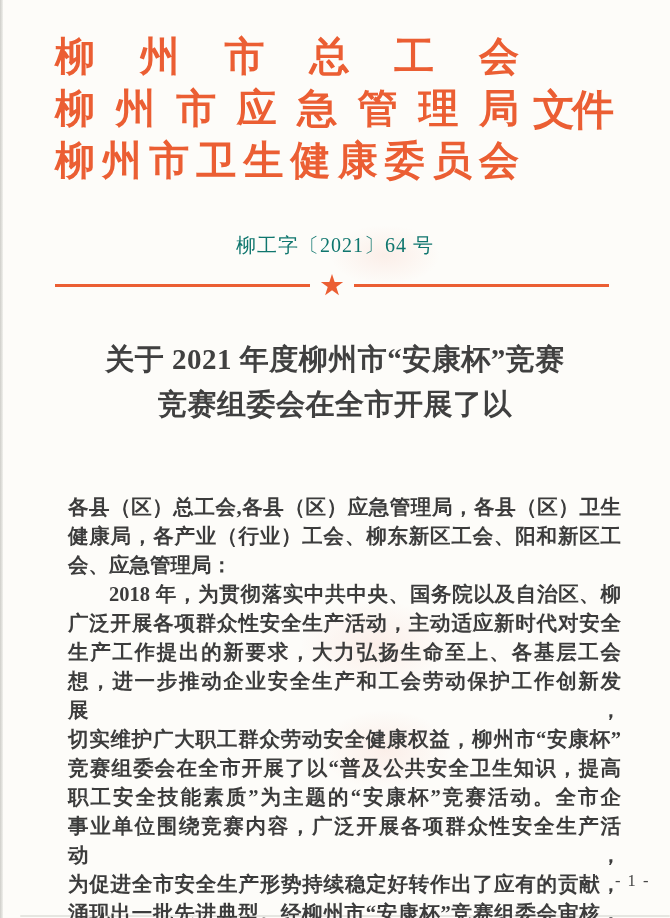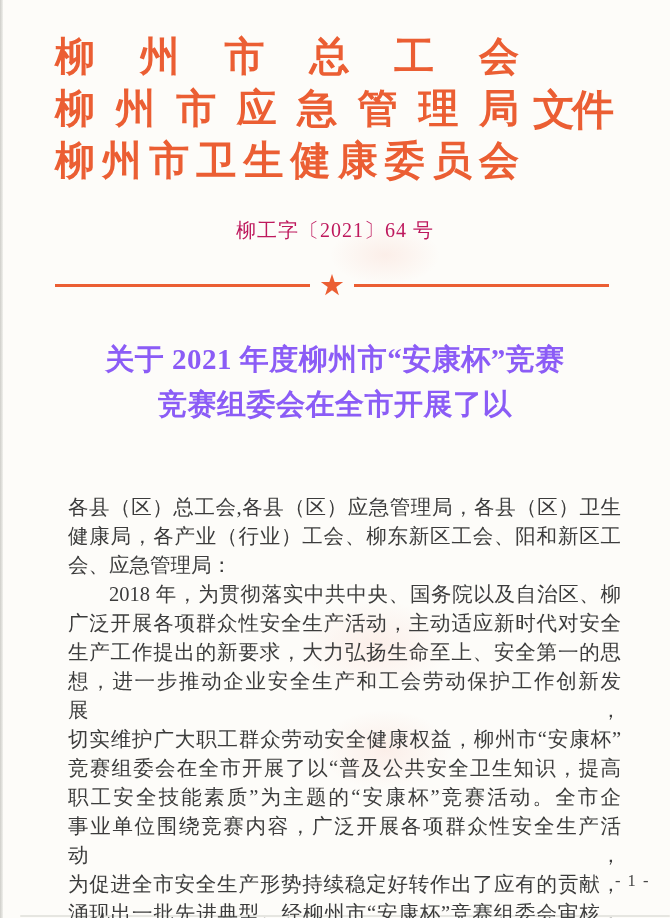--- a/index.html
+++ b/index.html
@@ -48,51 +48,51 @@
   .doc-type {
     position: absolute; left: 533px; top: 89px;
     font-size: 42px; font-weight: bold; line-height: 42px;
     letter-spacing: -3px;
     color: var(--accent);
     white-space: nowrap;
     text-align: right;
   }
 
   .doc-number {
-    position: absolute; top: 218px; left: 0; width: 100%;
+    position: absolute; top: 233px; left: 0; width: 100%;
     text-align: center;
     font-size: 20px; line-height: 24px; letter-spacing: 1px;
-    color: #be185d;
+    color: #0f766e;
   }
 
   .star-rule {
     position: absolute; top: 271px; left: 55px; right: 61px; height: 28px;
     display: flex; align-items: center;
   }
   .rule-seg { flex: 1; height: 3px; background: var(--accent); }
   .star-glyph {
     font-size: 29px; line-height: 28px; margin: 0 9px;
     color: var(--accent);
     font-family: "DejaVu Sans", sans-serif;
   }
 
   .doc-title {
     position: absolute; top: 337px; left: 0; width: 100%;
     text-align: center;
     font-size: 29px; font-weight: bold; line-height: 45px;
     letter-spacing: 0.5px;
-    color: #8b5cf6;
+    color: #404040;
   }
 
   .body-text {
     position: absolute; top: 493px; left: 68px; width: 553px;
     font-size: 20.5px; line-height: 29px;
     color: #3c3c3c;
   }
-  .b-line { text-align: justify; text-align-last: justify; }
+  .b-line { text-align: justify; text-align-last: justify; font-weight: bold; }
   .b-line.left { text-align-last: left; }
   .b-line.indent { text-indent: 41px; }
 
   .page-number {
     position: absolute; top: 871px; right: 20px;
     font-size: 16.5px; letter-spacing: 1.5px;
     color: #474747;
     white-space: pre;
   }
 </style>
@@ -153,21 +153,21 @@
     <div>关于 2021 年度柳州市“安康杯”竞赛</div>
     <div>竞赛组委会在全市开展了以</div>
   </div>
 
   <div class="body-text">
     <div class="b-line">各县（区）总工会,各县（区）应急管理局，各县（区）卫生</div>
     <div class="b-line">健康局，各产业（行业）工会、柳东新区工会、阳和新区工</div>
     <div class="b-line left">会、应急管理局：</div>
     <div class="b-line indent">2018 年，为贯彻落实中共中央、国务院以及自治区、柳</div>
     <div class="b-line">广泛开展各项群众性安全生产活动，主动适应新时代对安全</div>
-    <div class="b-line">生产工作提出的新要求，大力弘扬生命至上、安全第一的思</div>
+    <div class="b-line">生产工作提出的新要求，大力弘扬生命至上、各基层工会</div>
     <div class="b-line">想，进一步推动企业安全生产和工会劳动保护工作创新发展，</div>
     <div class="b-line">切实维护广大职工群众劳动安全健康权益，柳州市“安康杯”</div>
     <div class="b-line">竞赛组委会在全市开展了以“普及公共安全卫生知识，提高</div>
     <div class="b-line">职工安全技能素质”为主题的“安康杯”竞赛活动。全市企</div>
     <div class="b-line">事业单位围绕竞赛内容，广泛开展各项群众性安全生产活动，</div>
     <div class="b-line">为促进全市安全生产形势持续稳定好转作出了应有的贡献，</div>
     <div class="b-line">涌现出一批先进典型。经柳州市“安康杯”竞赛组委会审核，</div>
   </div>
 
   <div class="page-number">- 1 -</div>

